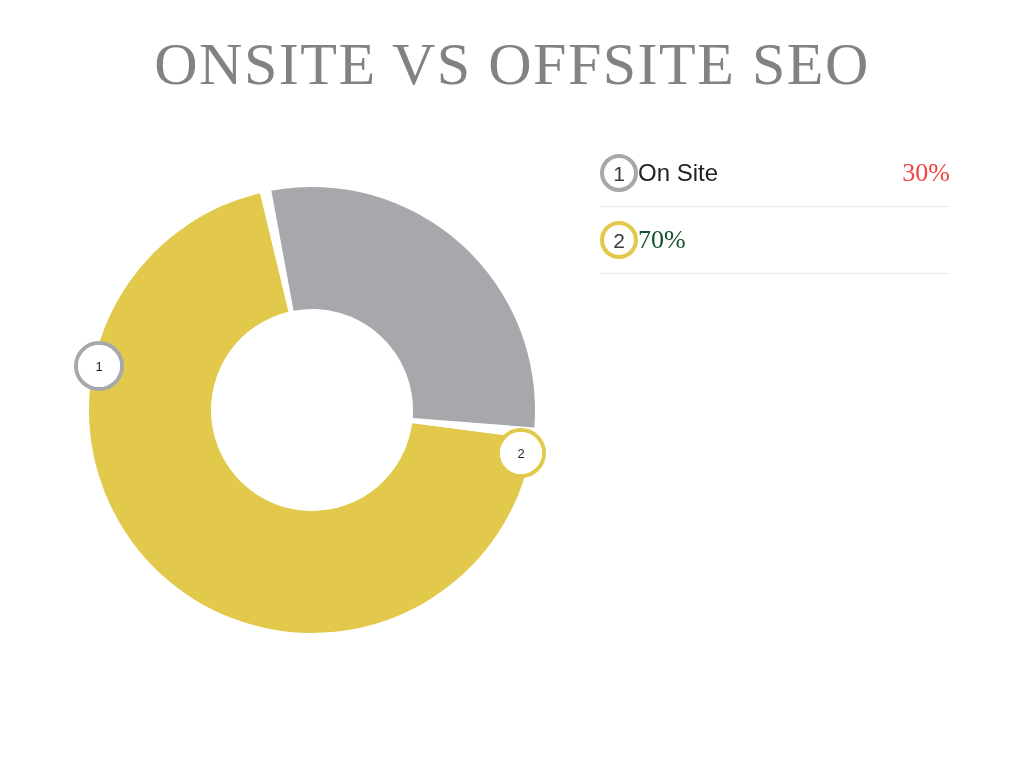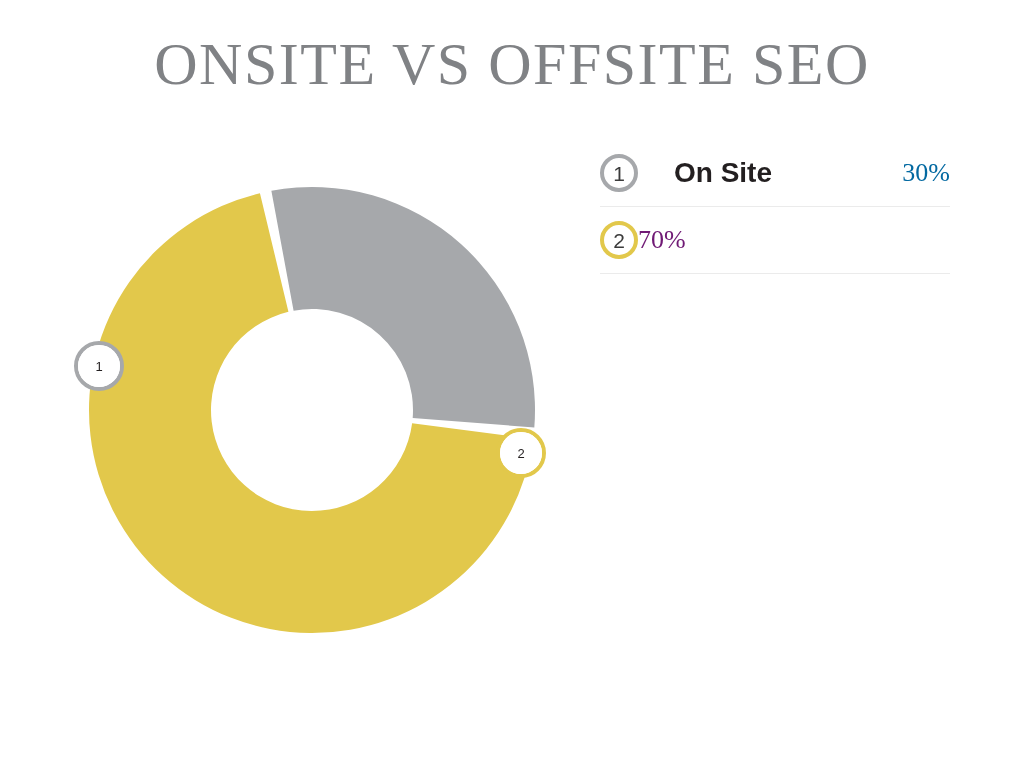--- a/index.html
+++ b/index.html
@@ -87,38 +87,37 @@
     font-family: "Liberation Sans", sans-serif;
     font-size: 21px;
     color: #3b3b3b;
     flex: 0 0 auto;
     line-height: 1;
   }
   .legend-badge.accent {
     border-color: #e2c84b;
   }
   .legend-label {
-    margin-left: 36px;
     font-family: "Liberation Sans", sans-serif;
-    font-size: 28px;
+    font-size: 24px;
     color: #231f20;
-    font-weight: 700;
+    font-weight: 400;
     flex: 1 1 auto;
     white-space: nowrap;
   }
   .legend-value {
     font-family: "Liberation Serif", "DejaVu Serif", serif;
     font-size: 26px;
-    color: #0369a1;
+    color: #ef4444;
     text-align: right;
     flex: 0 0 auto;
     white-space: nowrap;
   }
   .legend-value.accent {
-    color: #701a75;
+    color: #14532d;
   }
 </style>
 </head>
 <body>
 
 <div id="slide">
 
   <div id="title">ONSITE VS OFFSITE SEO</div>
 
   <div id="chart-area">

